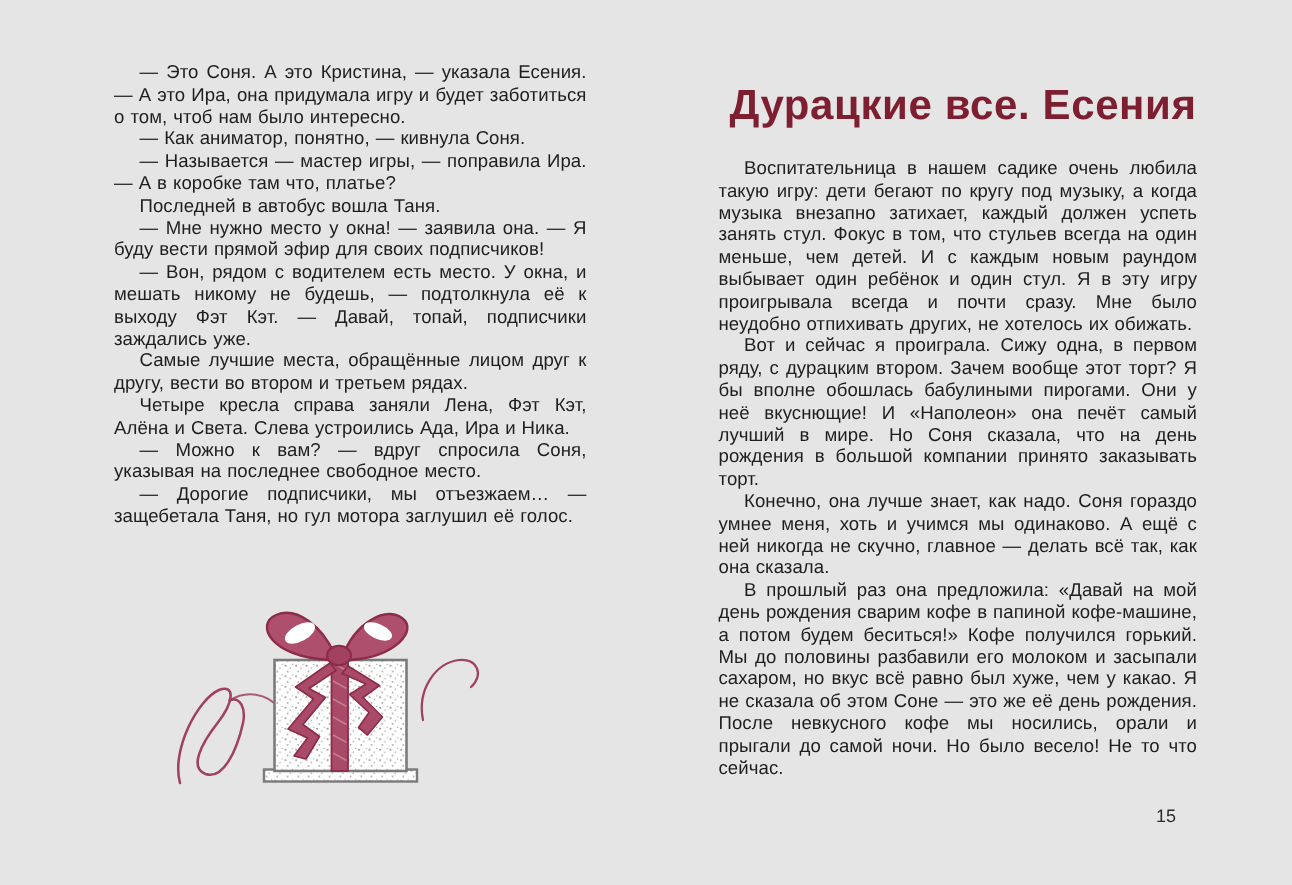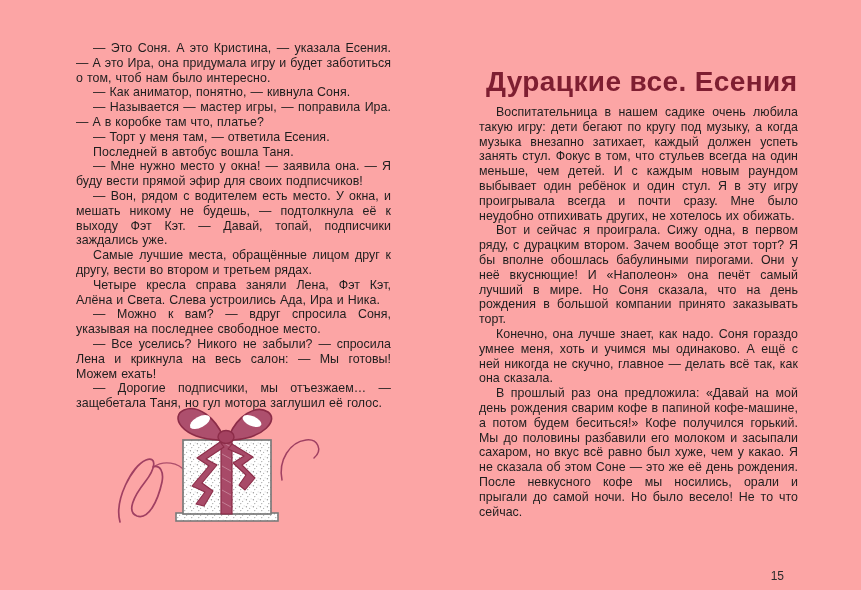--- a/index.html
+++ b/index.html
@@ -5,21 +5,21 @@
   html, body {
     margin: 0;
     padding: 0;
     background: #ffffff;
     font-family: "Liberation Sans", sans-serif;
   }
   .spread {
     position: relative;
     width: 861px;
     height: 590px;
-    background: #fca5a5;
+    background: #e5e5e5;
     overflow: hidden;
   }
   
   .left-text {
     position: absolute;
     left: 76px;
     top: 41px;
     width: 315px;
   }
   .para {
@@ -40,62 +40,60 @@
     top: 400px;
     width: 238px;
     height: 170px;
   }
   
   .chapter-title {
     position: absolute;
     left: 470px;
     top: 50px;
     width: 336px;
-    margin: 16px;
+    margin: 4px;
+    text-align: center;
     font-size: 28px;
     font-weight: 600;
     letter-spacing: 0.4px;
     color: #7e1e31;
   }
   .right-text {
     position: absolute;
     left: 479px;
     top: 105px;
     width: 319px;
   }
   .page-number {
     position: absolute;
     left: 744px;
     top: 537px;
     width: 40px;
     text-align: right;
     font-size: 12px;
     color: #2b2b2b;
-    margin-top: 32px;
   }
 </style>
 </head>
 <body>
 
 <div class="spread">
 
   <div class="page-left">
     <div class="left-text">
 
     <p class="para">— Это Соня. А это Кристина, — указала Есения. — А это Ира, она придумала игру и будет заботиться о том, чтоб нам было интересно.</p>
         <p class="para">— Как аниматор, понятно, — кивнула Соня.</p>
         <p class="para">— Называется — мастер игры, — поправила Ира. — А в коробке там что, платье?</p>
-        <p class="para">— Торт у меня там, — ответила Есения.</p>
         <p class="para">Последней в автобус вошла Таня.</p>
         <p class="para">— Мне нужно место у окна! — заявила она. — Я буду вести прямой эфир для своих подписчиков!</p>
         <p class="para">— Вон, рядом с водителем есть место. У окна, и мешать никому не будешь, — подтолкнула её к выходу Фэт Кэт. — Давай, топай, подписчики заждались уже.</p>
         <p class="para">Самые лучшие места, обращённые лицом друг к другу, вести во втором и третьем рядах.</p>
         <p class="para">Четыре кресла справа заняли Лена, Фэт Кэт, Алёна и Света. Слева устроились Ада, Ира и Ника.</p>
         <p class="para">— Можно к вам? — вдруг спросила Соня, указывая на последнее свободное место.</p>
-        <p class="para">— Все уселись? Никого не забыли? — спросила Лена и крикнула на весь салон: — Мы готовы! Можем ехать!</p>
         <p class="para">— Дорогие подписчики, мы отъезжаем… — защебетала Таня, но гул мотора заглушил её голос.</p>
       </div>
 
     <svg class="gift-illustration" viewBox="0 0 238 170" xmlns="http://www.w3.org/2000/svg" aria-hidden="true">
       <defs>
         <pattern id="stipple" width="7" height="7" patternUnits="userSpaceOnUse">
           <rect width="7" height="7" fill="#ffffff"></rect>
           <circle cx="1.4" cy="1.8" r="0.7" fill="#9a9a9a"></circle>
           <circle cx="4.6" cy="3.4" r="0.6" fill="#b3b3b3"></circle>
           <circle cx="2.8" cy="5.6" r="0.55" fill="#8f8f8f"></circle>

